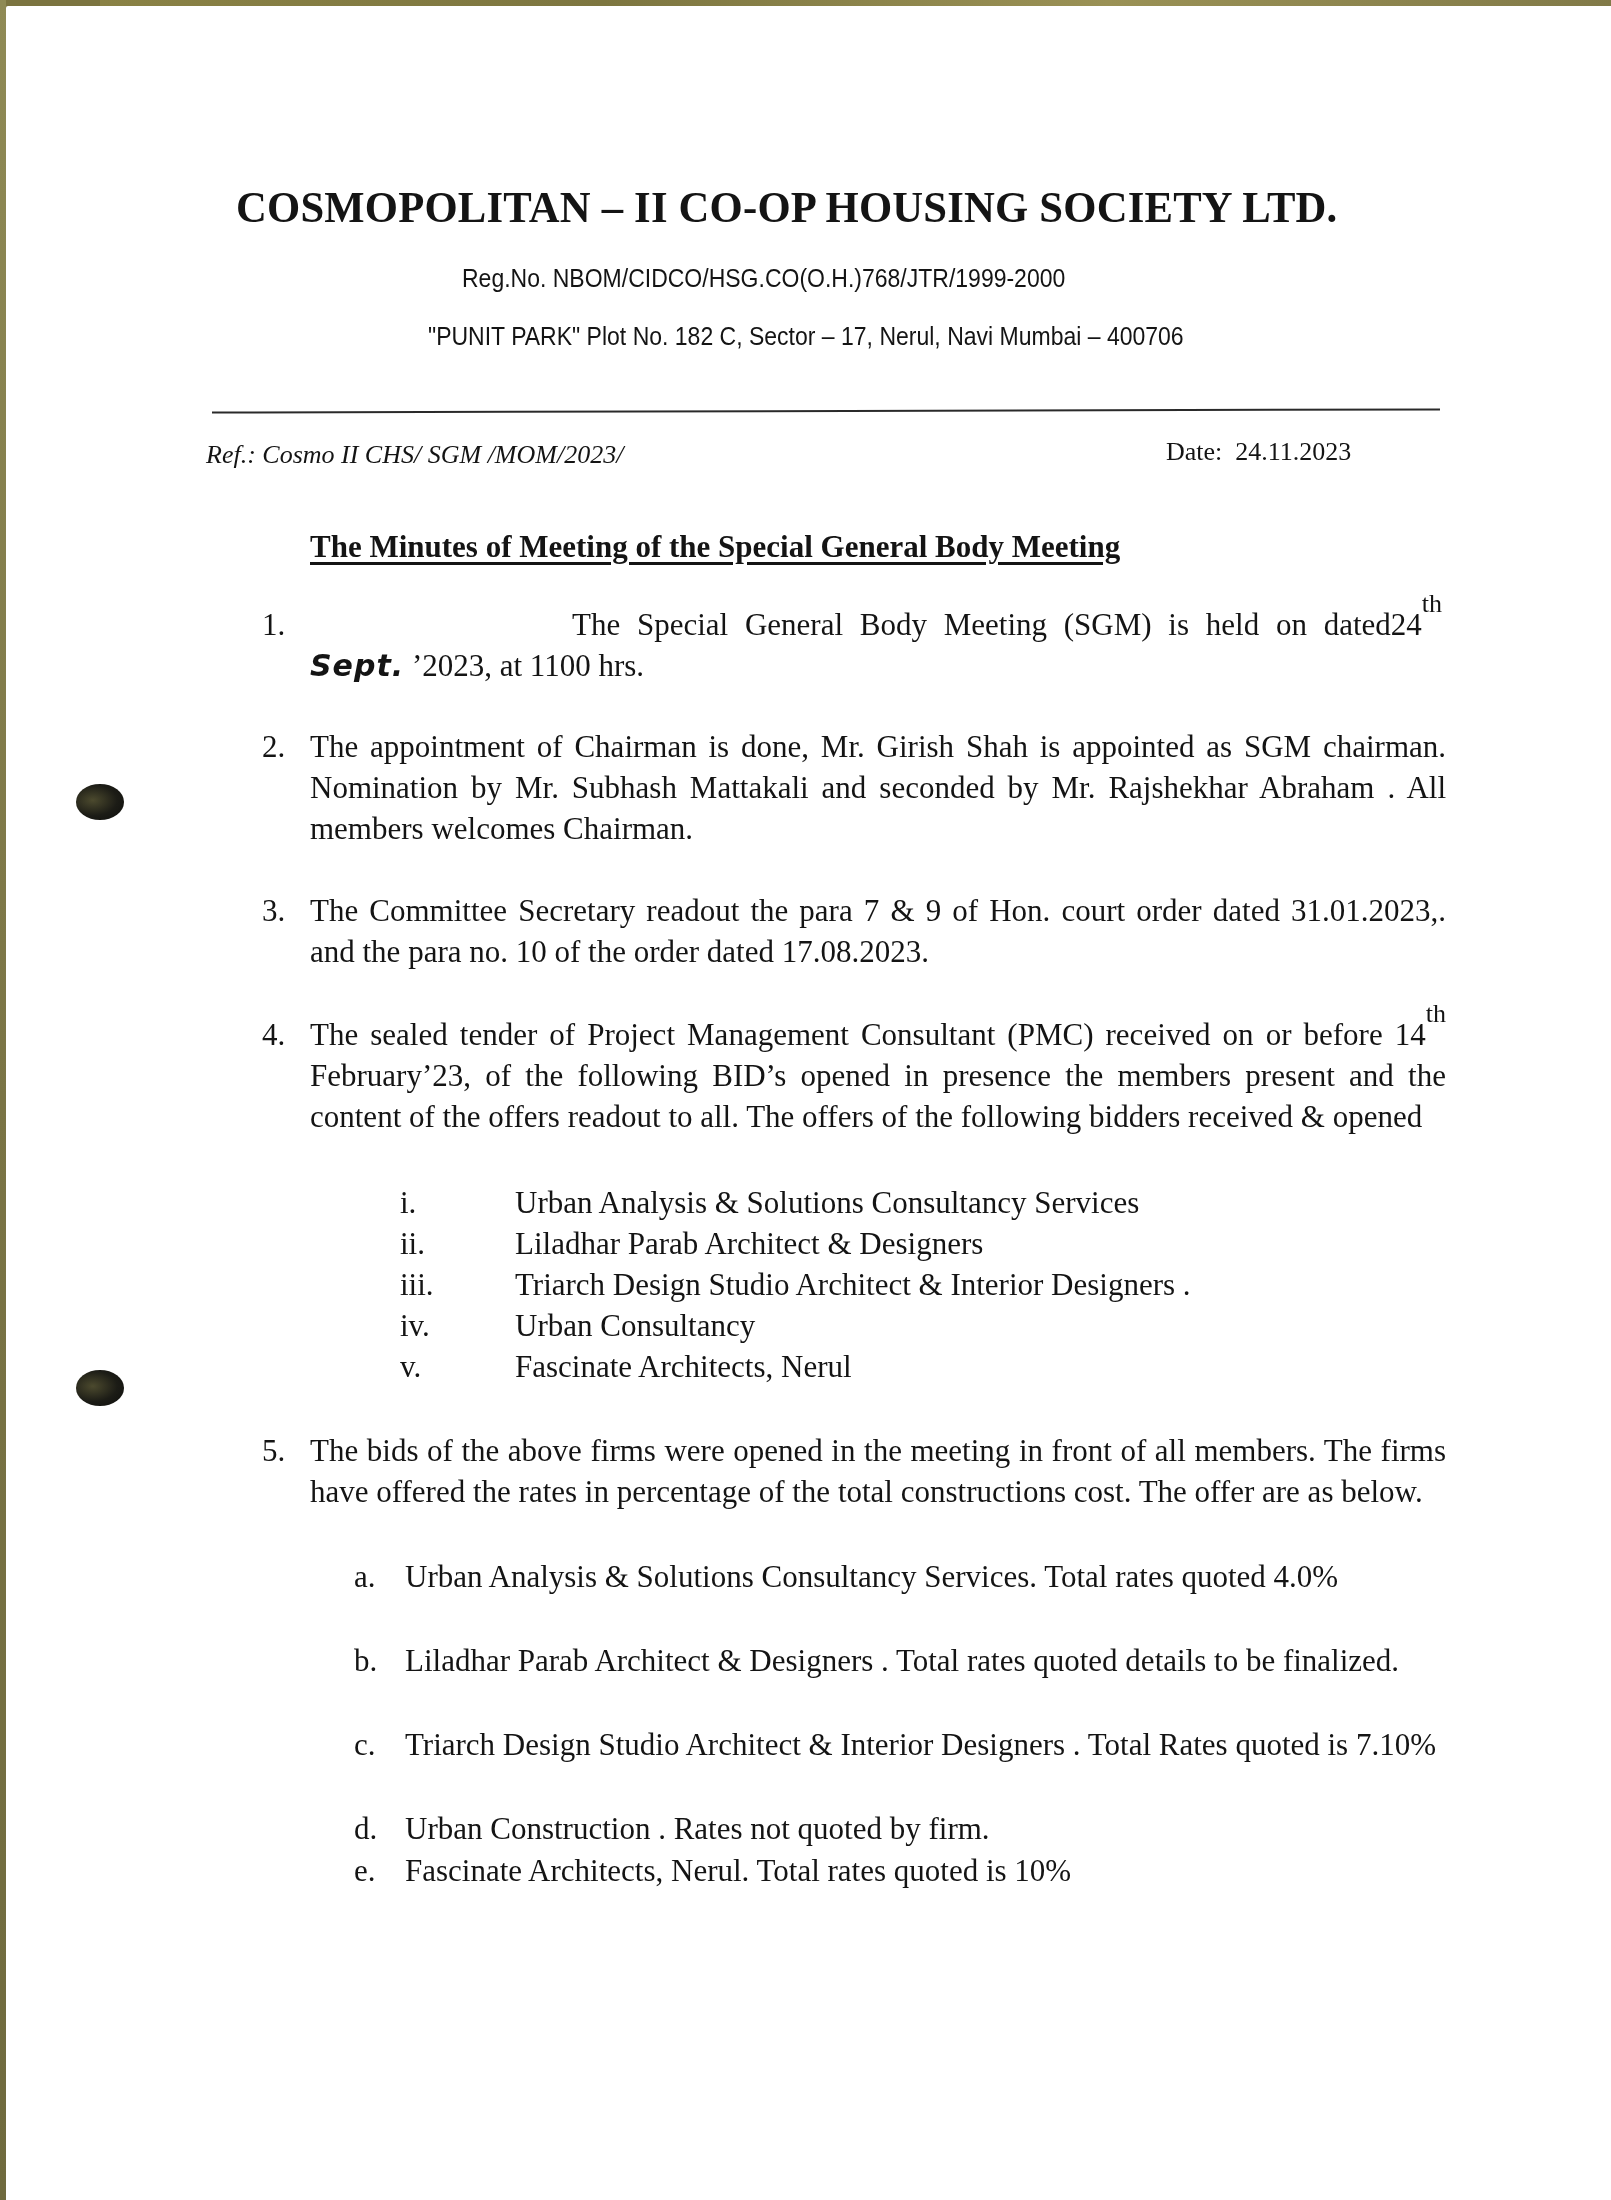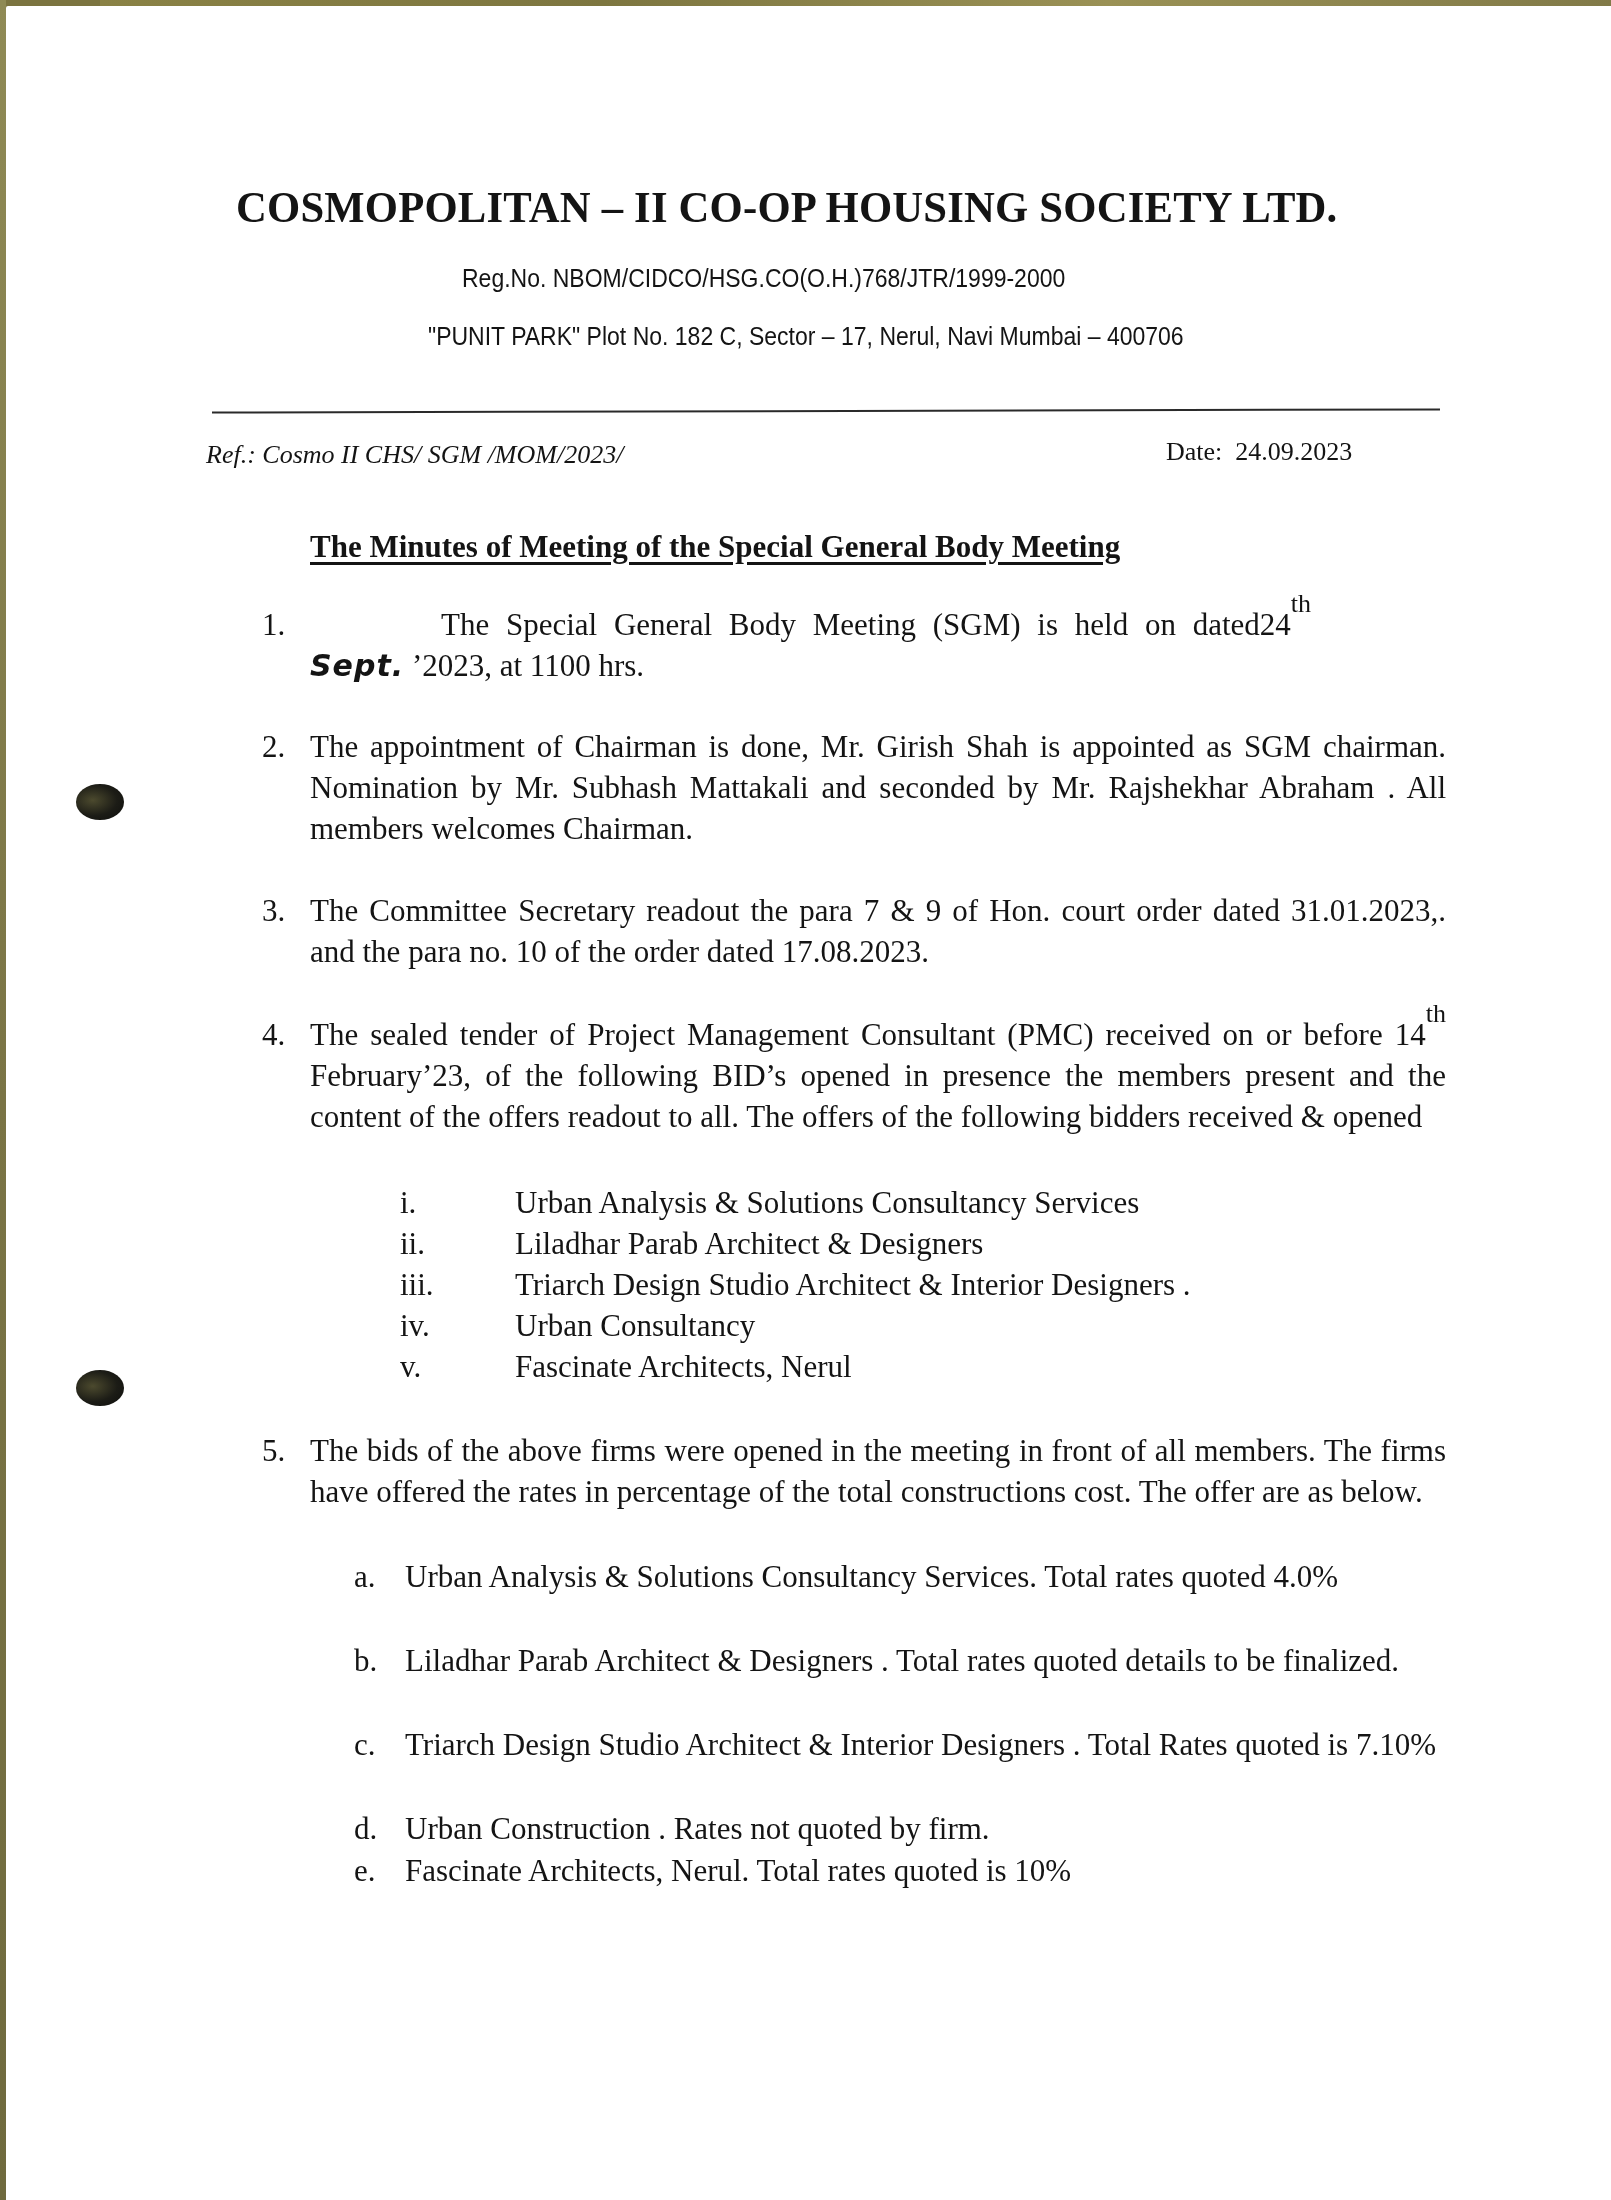--- a/index.html
+++ b/index.html
@@ -79,28 +79,28 @@
 
 <div class="hole" style="left:76px; top:784px;"></div>
 <div class="hole" style="left:76px; top:1370px;"></div>
 
 <div class="abs org-title">COSMOPOLITAN – II CO-OP HOUSING SOCIETY LTD.</div>
 <div class="abs reg">Reg.No. NBOM/CIDCO/HSG.CO(O.H.)768/JTR/1999-2000</div>
 <div class="abs addr">"PUNIT PARK" Plot No. 182 C, Sector – 17, Nerul, Navi Mumbai – 400706</div>
 <div class="rule"></div>
 
 <div class="abs ref">Ref.: Cosmo II CHS/ SGM /MOM/2023/</div>
-<div class="abs date"><span>Date:</span>&nbsp;&nbsp;<span>24.09.2023</span></div>
+<div class="abs date"><span>Date:</span>&nbsp;&nbsp;<span>24.11.2023</span></div>
 
 <div class="abs mom-title">The Minutes of Meeting of the Special  General Body Meeting</div>
 
 <div class="item" style="top:604px;">
   <span class="num">1.</span>
   <div class="body">
-    <div style="display:flex; justify-content:center;">
+    <div style="display:flex; justify-content:flex-end;">
       <span style="word-spacing:9px;">The Special  General Body Meeting (SGM) is held on dated</span>
       <span style="margin-right:4px;"><span>24</span><sup>th</sup></span>
     </div>
     <div><span class="handwritten">Sept.</span> <span>’2023, at 1100 hrs.</span></div>
   </div>
 </div>
 
 <div class="item" style="top:726px;">
   <span class="num">2.</span>
   <div class="body">The appointment of Chairman is done, Mr. Girish Shah  is appointed as SGM chairman. Nomination by Mr.  Subhash Mattakali  and seconded by Mr. Rajshekhar Abraham  . All members welcomes Chairman.</div>

